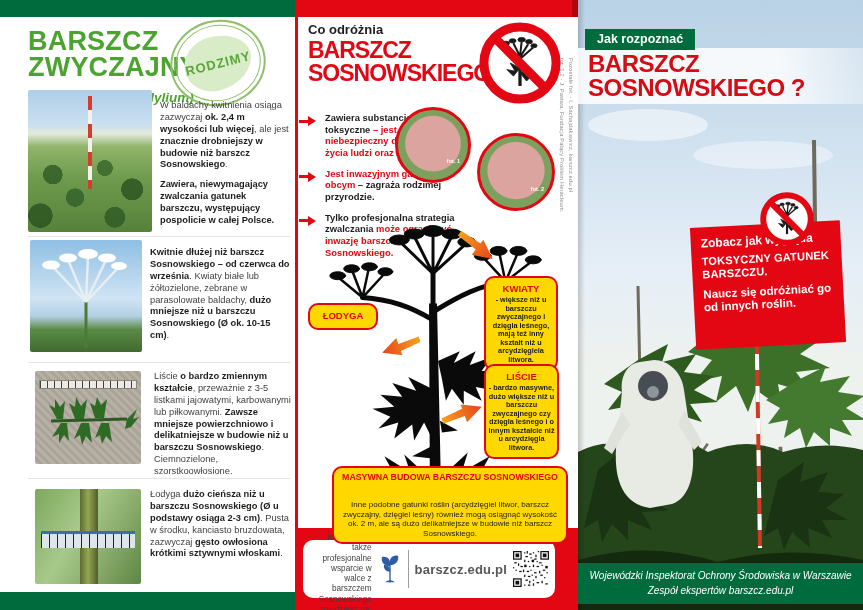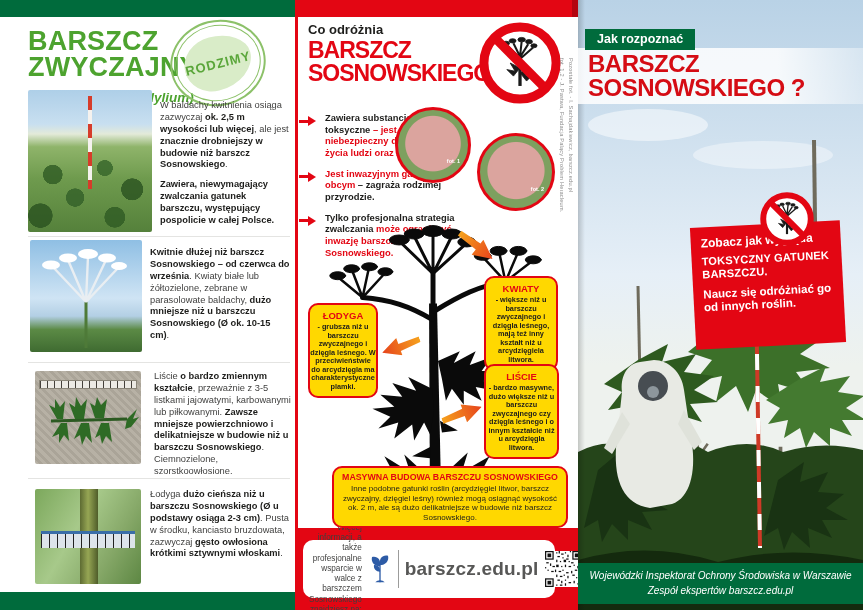--- a/index.html
+++ b/index.html
@@ -76,29 +76,29 @@
   .credits{position:absolute;left:263px;top:58px;height:280px;writing-mode:vertical-lr;
            font-size:5.6px;color:#8b8b8b;letter-spacing:.2px;line-height:1.5;}
   .plant-svg{position:absolute;left:6px;top:212px;width:268px;height:318px;}
   .callout{position:absolute;background:#ffd800;border:2.5px solid #e30613;border-radius:10px;
            padding:5px 0;text-align:center;z-index:4;box-sizing:border-box;}
   .callout-title{font-size:9.5px;font-weight:800;color:#e30613;margin-bottom:2px;}
   .callout-text{font-size:7.3px;font-weight:700;color:#1d1d1b;line-height:1.17;}
   .bigarr{position:absolute;z-index:5;}
   .mid-bottom-box{position:absolute;left:37px;top:466px;width:236px;background:#ffd800;
         border:2.5px solid #e30613;border-radius:10px;padding:4px 8px;text-align:center;z-index:4;box-sizing:border-box;}
-  .mbb-title{font-size:8.8px;font-weight:800;color:#e30613;margin-bottom:2px;}
+  .mbb-title{font-size:8.8px;font-weight:800;color:#e30613;margin-bottom:18px;}
   .mbb-text{font-size:8px;font-weight:400;color:#1d1d1b;line-height:1.2;}
   .mid-footer{position:absolute;left:0;top:528px;width:283px;height:82px;background:#e30613;}
   .mf-card{position:absolute;left:8px;top:12px;width:252px;height:58px;background:#fff;border-radius:10px;
            display:flex;align-items:center;padding:0 6px;box-sizing:border-box;}
   .mf-note{width:88px;text-align:right;font-size:8.2px;line-height:1.25;color:#3f3f3e;}
   .mf-logo{width:24px;height:32px;margin:0 4px 0 6px;flex:none;}
   .mf-div{width:1px;height:38px;background:#9c9c9b;margin:0 6px 0 2px;flex:none;}
-  .mf-site{font-size:19px;font-weight:700;color:#575756;letter-spacing:.2px;white-space:nowrap;}
+  .mf-site{font-size:13px;font-weight:700;color:#575756;letter-spacing:.2px;white-space:nowrap;}
   .mf-qr{width:36px;height:36px;margin-left:6px;flex:none;}
   
   .panel-right{position:absolute;left:578px;top:0;width:285px;height:610px;overflow:hidden;padding-left:36px;}
   .rp-bg{position:absolute;inset:0;width:285px;height:610px;}
   .rp-fold{position:absolute;left:0;top:0;bottom:0;width:7px;
            background:linear-gradient(90deg,rgba(0,0,0,.18),transparent);z-index:3;}
   .rp-tag{position:absolute;left:7px;top:29px;background:#006b3c;color:#fff;font-size:12.5px;
           font-weight:800;padding:3px 12px 4px;z-index:4;}
   .rp-titleband{position:absolute;left:0;top:48px;width:285px;height:56px;
           background:linear-gradient(90deg,rgba(255,255,255,.85) 0 70%,rgba(255,255,255,.35));z-index:3;}
@@ -164,21 +164,21 @@
     <h1 class="lp-title"><span>BARSZCZ</span><br><span>ZWYCZAJNY</span></h1>
     <div class="lp-subtitle">(Heracleum sphondylium)</div>
     <div class="stamp">
       <span class="stamp-text">RODZIMY</span>
     </div>
 
     <div class="photo ph1">
         <div class="pole"></div>
       </div>
     <div class="sec-text seg" style="left:160px;top:100px;width:130px;">
-      <p><span class="r">W baldachy kwitnienia osiąga zazwyczaj </span><span class="b">ok. 2,5 m wysokości lub więcej</span><span class="r">, ale jest </span><span class="b">znacznie drobniejszy w budowie niż barszcz Sosnowskiego</span><span class="r">.</span></p>
+      <p><span class="r">W baldachy kwitnienia osiąga zazwyczaj </span><span class="b">ok. 2,4 m wysokości lub więcej</span><span class="r">, ale jest </span><span class="b">znacznie drobniejszy w budowie niż barszcz Sosnowskiego</span><span class="r">.</span></p>
       <p><span class="b">Zawiera, niewymagający zwalczania gatunek barszczu, występujący pospolicie w całej Polsce.</span></p>
     </div>
     <div class="sep" style="top:236px;"></div>
 
     <div class="photo ph2">
       <svg viewBox="0 0 112 112" style="position:absolute;inset:0;">
         <path d="M56 108 L56 60" stroke="#4e7a38" stroke-width="3" fill="none"></path>
         <path d="M56 62 L22 26 M56 62 L38 20 M56 62 L58 16 M56 62 L76 20 M56 62 L88 28" stroke="#e9eef2" stroke-width="2.4" fill="none"></path>
         <ellipse cx="21" cy="25" rx="9" ry="4.5" fill="#fff"></ellipse>
           <ellipse cx="38" cy="18" rx="9" ry="4.5" fill="#fff"></ellipse>
@@ -297,21 +297,20 @@
       </svg>
     <svg class="bigarr" style="left:86px;top:336px;width:40px;height:20px;transform:rotate(160deg);" viewBox="0 0 44 20">
         <use href="#bigarrow"></use>
       </svg>
     <svg class="bigarr" style="left:146px;top:404px;width:42px;height:20px;transform:rotate(-20deg);" viewBox="0 0 44 20">
         <use href="#bigarrow"></use>
       </svg>
 
     <div class="callout" style="left:13px;top:303px;width:70px;">
       <div class="callout-title">ŁODYGA</div>
-      <div class="callout-text">- grubsza niż u barszczu zwyczajnego i dzięgla leśnego. W przeciwieństwie do arcydzięgla ma charakterystyczne plamki.</div>
     </div>
     <div class="callout" style="left:189px;top:276px;width:74px;">
       <div class="callout-title">KWIATY</div>
       <div class="callout-text">- większe niż u barszczu zwyczajnego i dzięgla leśnego, mają też inny kształt niż u arcydzięgiela litwora.</div>
     </div>
     <div class="callout" style="left:189px;top:364px;width:75px;">
       <div class="callout-title">LIŚCIE</div>
       <div class="callout-text">- bardzo masywne, dużo większe niż u barszczu zwyczajnego czy dzięgla leśnego i o innym kształcie niż u arcydzięgla litwora.</div>
     </div>
 

